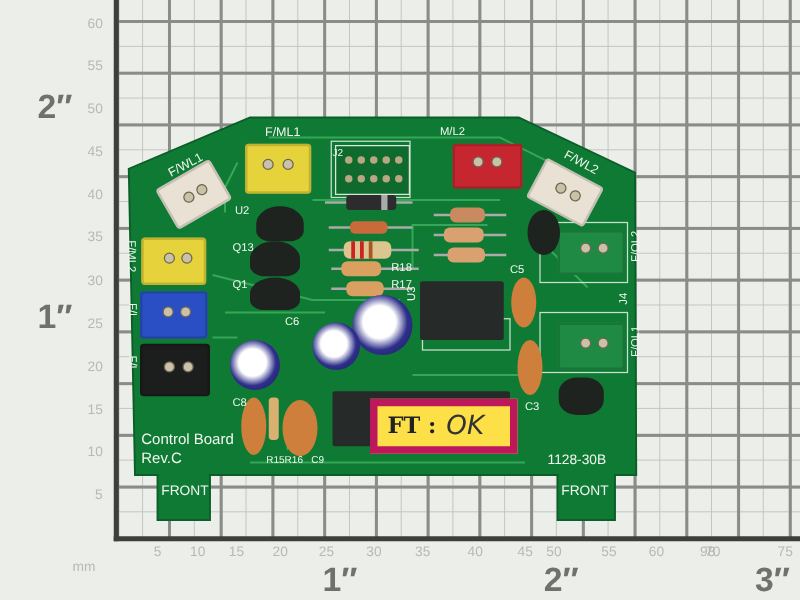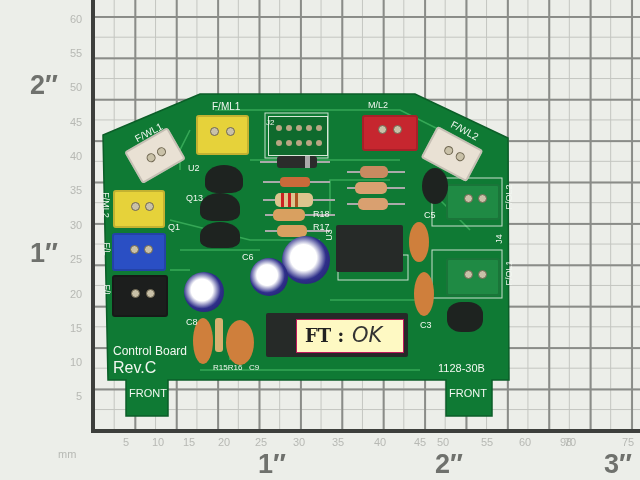--- a/index.html
+++ b/index.html
@@ -19,21 +19,21 @@
   .tick-num{color:#b7b9b4;font-size:11px;}
   .inch{color:#6f716d;font-weight:bold;font-size:27px;}
   .pcb{left:0;top:0;width:640px;height:480px;}
   .silk{color:#f2f7f0;font-size:11px;}
   .conn{border-radius:3px;box-shadow:inset 0 0 0 2px rgba(0,0,0,.15);}
   .pin{width:7px;height:7px;border-radius:50%;background:#c9c1a8;border:1px solid #6e6650;}
   .tr{background:#1e2320;border-radius:50% 50% 30% 30%;}
   .cap-elec{border-radius:50%;background:radial-gradient(circle at 45% 45%,#ffffff 0 35%,#2e2f8a 60%,#1b1c5c 100%);}
   .cap-cer{background:#cf7f3c;border-radius:50%;}
   .ic{background:#262a28;border-radius:2px;}
-  .label-paper{background:#fef9c3;border:1px solid #be185d;}
+  .label-paper{background:#fde047;border:6px solid #be185d;}
 </style>
 </head>
 <body>
 
 <div class="abs mat"></div>
 <div class="abs grid"></div>
 <div class="abs frame-left"></div>
 <div class="abs frame-bottom"></div>
 
 <div>
@@ -193,39 +193,39 @@
 <div class="abs cap-elec" style="left:184px;top:272px;width:40px;height:40px"></div>
 <div class="abs cap-cer" style="left:193px;top:318px;width:20px;height:46px"></div>
 <div class="abs cap-cer" style="left:226px;top:320px;width:28px;height:45px"></div>
 <div class="abs" style="left:215px;top:318px;width:8px;height:34px;background:#d8b070;border-radius:3px"></div>
 <div class="abs cap-cer" style="left:409px;top:222px;width:20px;height:40px"></div>
 <div class="abs cap-cer" style="left:414px;top:272px;width:20px;height:44px"></div>
 
 <span class="abs silk" style="left:134px;top:127px;transform:rotate(-28deg);font-size:10px">F/WL1</span>
 <span class="abs silk" style="left:212px;top:101px;font-size:10px">F/ML1</span>
 <span class="abs silk" style="left:266px;top:118px;font-size:8px">J2</span>
-<span class="abs silk" style="left:368px;top:100px;font-size:9px">M/L2</span>
+<span class="abs silk" style="left:352px;top:100px;font-size:9px">M/L2</span>
 <span class="abs silk" style="left:450px;top:125px;transform:rotate(28deg);font-size:10px">F/WL2</span>
 <span class="abs silk" style="left:93px;top:200px;transform:rotate(90deg);font-size:9px">F/ML2</span>
 <span class="abs silk" style="left:100px;top:244px;transform:rotate(90deg);font-size:9px">F/L</span>
 <span class="abs silk" style="left:100px;top:286px;transform:rotate(90deg);font-size:9px">F/L</span>
 <span class="abs silk" style="left:496px;top:192px;transform:rotate(-90deg);font-size:9px">F/OL2</span>
 <span class="abs silk" style="left:494px;top:234px;transform:rotate(-90deg);font-size:9px">J4</span>
 <span class="abs silk" style="left:496px;top:268px;transform:rotate(-90deg);font-size:9px">F/OL1</span>
 
 <span class="abs silk" style="left:188px;top:163px;font-size:9px">U2</span>
 <span class="abs silk" style="left:186px;top:193px;font-size:9px">Q13</span>
-<span class="abs silk" style="left:168px;top:222px;font-size:9px">Q1</span>
+<span class="abs silk" style="left:186px;top:222px;font-size:9px">Q1</span>
 <span class="abs silk" style="left:313px;top:209px;font-size:9px">R18</span>
 <span class="abs silk" style="left:313px;top:222px;font-size:9px">R17</span>
 <span class="abs silk" style="left:323px;top:230px;font-size:9px;transform:rotate(-90deg)">U3</span>
-<span class="abs silk" style="left:424px;top:210px;font-size:9px">C5</span>
-<span class="abs silk" style="left:242px;top:252px;font-size:9px">C6</span>
+<span class="abs silk" style="left:408px;top:210px;font-size:9px">C5</span>
+<span class="abs silk" style="left:228px;top:252px;font-size:9px">C6</span>
 <span class="abs silk" style="left:186px;top:317px;font-size:9px">C8</span>
 <span class="abs silk" style="left:213px;top:363px;font-size:8px">R15R16</span>
 <span class="abs silk" style="left:249px;top:363px;font-size:8px">C9</span>
 <span class="abs silk" style="left:420px;top:320px;font-size:9px">C3</span>
 
 <span class="abs silk" style="left:113px;top:344px;font-size:12px">Control Board</span>
-<span class="abs silk" style="left:113px;top:359px;font-size:16px">Rev.C</span>
+<span class="abs silk" style="left:113px;top:359px;font-size:12px">Rev.C</span>
 <span class="abs silk" style="left:438px;top:362px;font-size:11px">1128-30B</span>
 <span class="abs silk" style="left:129px;top:387px;font-size:11px">FRONT</span>
 <span class="abs silk" style="left:449px;top:387px;font-size:11px">FRONT</span>
 
 </body></html>

